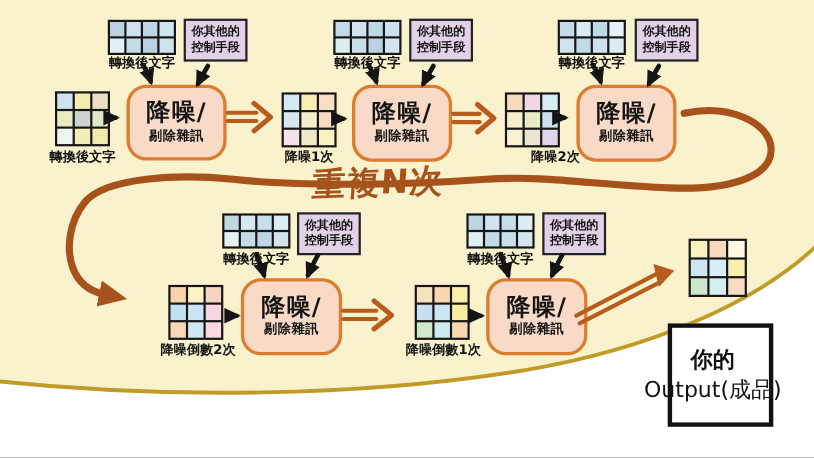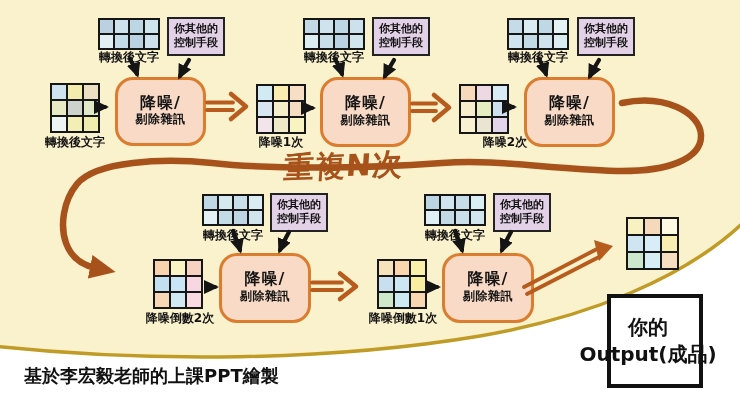--- a/index.html
+++ b/index.html
@@ -29,48 +29,48 @@
     text-align:center;white-space:nowrap;letter-spacing:0px;line-height:1.1;
   }
   .lbl.small{font-size:12px;}
 
   
   .ctrl{
     position:absolute;background:var(--control-box-fill,#e3d2e7);
     border:2px solid #222;padding:3px 5px;text-align:center;
     font-size:11px;font-weight:bold;color:#111;line-height:1.3;
   }
-  .ctrl span{display:block;white-space:nowrap;}
+  .ctrl span{display:block;white-space:nowrap;font-family:Liberation Serif, serif;}
 
   
   .dbox{
     position:absolute;background:var(--denoise-box-fill,#f8dac6);
     border:3px solid var(--denoise-box-stroke,#db7c2e);border-radius:18px;
     display:flex;flex-direction:column;align-items:center;justify-content:center;
     color:#141414;text-align:center;
   }
-  .dbox .d1{font-size:16px;font-weight:bold;line-height:1.05;letter-spacing:1px;}
+  .dbox .d1{font-size:22px;font-weight:bold;line-height:1.05;letter-spacing:1px;}
   .dbox .d2{font-size:12px;font-weight:bold;letter-spacing:0.5px;}
 
   
   .loop-label{
     position:absolute;left:284px;top:146px;z-index:6;
     font-size:30px;font-weight:bold;color:var(--loop-arrow,#a8521b);
     transform:skewX(-6deg) rotate(-2deg);letter-spacing:1px;white-space:nowrap;
   }
 
   
   .outbox{
     position:absolute;left:607px;top:294px;width:88px;height:86px;
     background:#fff;border:4px solid #111;
     display:flex;flex-direction:column;align-items:center;justify-content:center;
     color:#111;z-index:2;
   }
   .outbox .o1{font-size:20px;font-weight:bold;margin-left:-14px;}
-  .outbox .o2{font-size:20px;font-weight:bold;white-space:nowrap;margin-left:-14px;}
+  .outbox .o2{font-size:20px;font-weight:normal;white-space:nowrap;margin-left:-14px;}
 
   .caption{
     position:absolute;left:24px;top:364px;font-size:18px;font-weight:bold;
     color:#111;white-space:nowrap;z-index:2;
   }
 </style>
 </head>
 <body>
 
 <div class="stage">
@@ -262,21 +262,20 @@
         <span class="cell" style="background: rgb(248, 238, 178);"></span>
         <span class="cell" style="background: rgb(205, 231, 205);"></span>
         <span class="cell" style="background: rgb(214, 237, 244);"></span>
         <span class="cell" style="background: rgb(246, 221, 193);"></span>
       </div>
     <div class="outbox">
       <span class="o1">你的</span>
       <span class="o2">Output(成品)</span>
     </div>
 
-    <div class="caption">基於李宏毅老師的上課PPT繪製</div>
   </div>
 
   <svg class="arrows" width="740" height="416" viewBox="0 0 740 416">
     <defs>
       <marker id="mblk" markerUnits="userSpaceOnUse" markerWidth="16" markerHeight="16" refX="11" refY="7" orient="auto">
         <path d="M0,0 L15,7 L0,14 Z" style="fill:var(--black-arrow,#141414)"></path>
       </marker>
       <marker id="mloop" markerUnits="userSpaceOnUse" markerWidth="28" markerHeight="26" refX="6" refY="13" orient="auto">
         <path d="M0,1 L26,13 L0,25 Z" style="fill:var(--loop-arrow,#a8521b)"></path>
       </marker>

